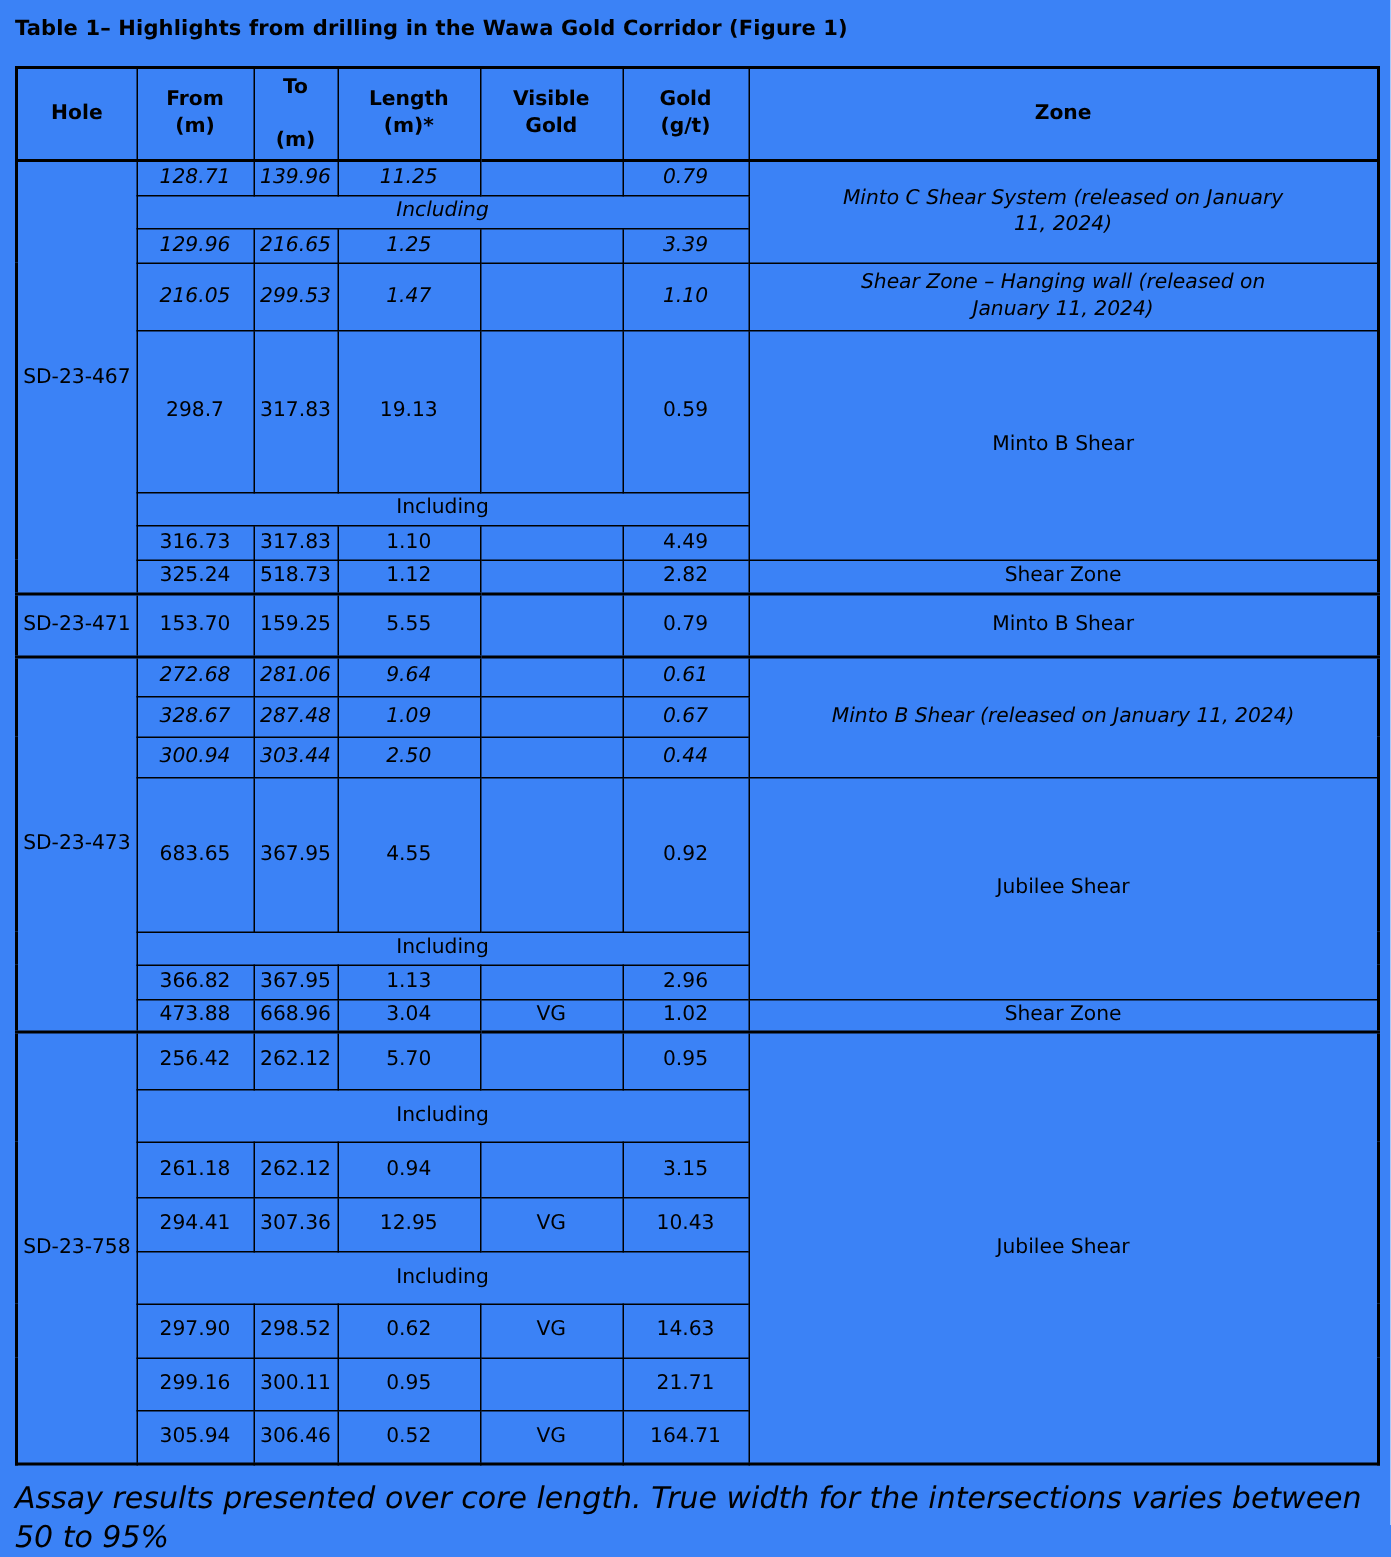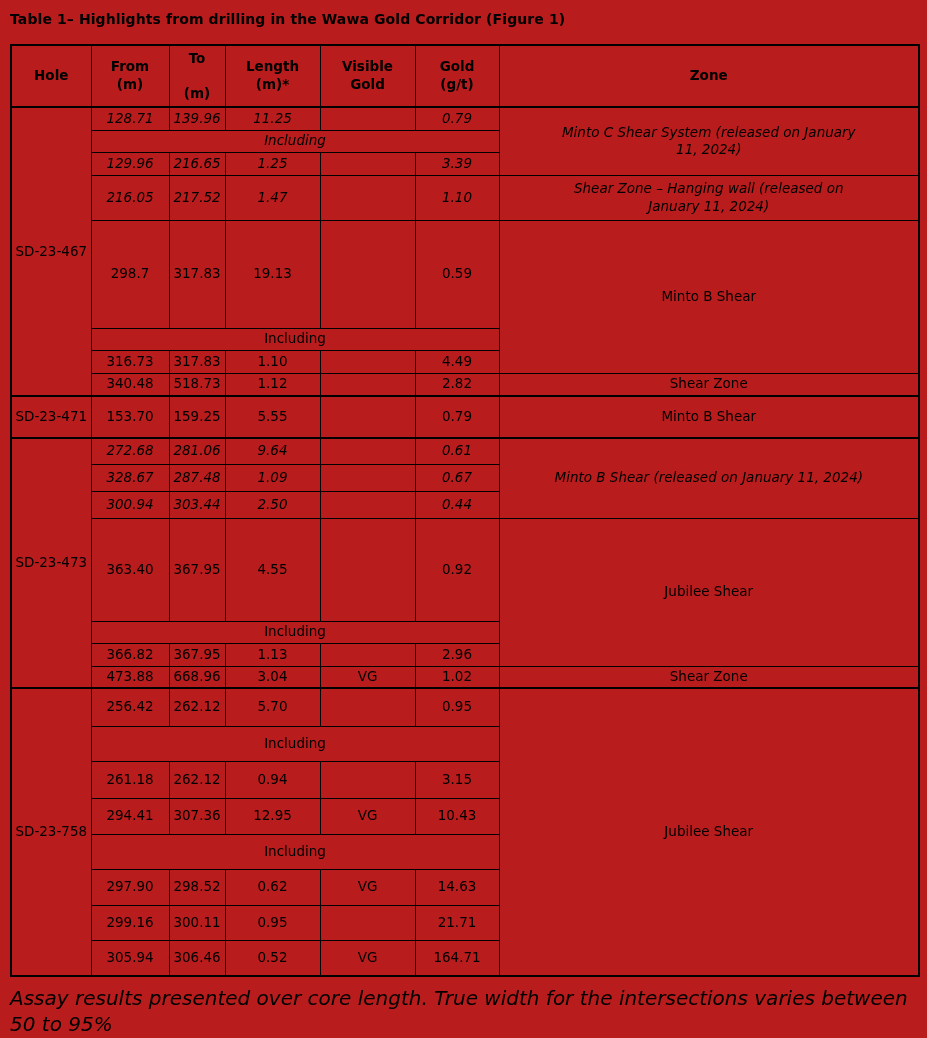--- a/index.html
+++ b/index.html
@@ -6,21 +6,21 @@
     margin: 0;
     padding: 0;
     background: #ffffff;
     color: #000000;
     font-family: "DejaVu Sans", "Liberation Sans", sans-serif;
   }
   .page {
     position: relative;
     width: 927px;
     height: 1038px;
-    background: #b91c1c;
+    background: #3b82f6;
     overflow: hidden;
   }
   .title {
     font-weight: bold;
     font-size: 14px;
     margin: 11px 0 0 10px;
     letter-spacing: 0.1px;
   }
   table.drill {
     border-collapse: collapse;
@@ -107,21 +107,21 @@
       </tr>
       <tr style="height:23px">
         <td class="it">129.96</td>
         <td class="it">216.65</td>
         <td class="it">1.25</td>
         <td class="it"></td>
         <td class="it">3.39</td>
       </tr>
       <tr style="height:45px">
         <td class="it">216.05</td>
-        <td class="it">217.52</td>
+        <td class="it">299.53</td>
         <td class="it">1.47</td>
         <td class="it"></td>
         <td class="it">1.10</td>
         <td class="it">Shear Zone – Hanging wall (released on
 January 11, 2024)</td>
       </tr>
       <tr style="height:108px">
         <td>298.7</td>
         <td>317.83</td>
         <td>19.13</td>
@@ -133,21 +133,21 @@
         <td colspan="5">Including</td>
       </tr>
       <tr style="height:23px">
         <td>316.73</td>
         <td>317.83</td>
         <td>1.10</td>
         <td></td>
         <td>4.49</td>
       </tr>
       <tr style="height:23px">
-        <td>340.48</td>
+        <td>325.24</td>
         <td>518.73</td>
         <td>1.12</td>
         <td></td>
         <td>2.82</td>
         <td>Shear Zone</td>
       </tr>
 
       <tr class="gs" style="height:42px">
         <td class="hole">SD-23-471</td>
         <td>153.70</td>
@@ -175,21 +175,21 @@
         <td class="it">0.67</td>
       </tr>
       <tr style="height:27px">
         <td class="it">300.94</td>
         <td class="it">303.44</td>
         <td class="it">2.50</td>
         <td class="it"></td>
         <td class="it">0.44</td>
       </tr>
       <tr style="height:103px">
-        <td>363.40</td>
+        <td>683.65</td>
         <td>367.95</td>
         <td>4.55</td>
         <td></td>
         <td>0.92</td>
         <td rowspan="3">Jubilee Shear</td>
       </tr>
       <tr style="height:22px">
         <td colspan="5">Including</td>
       </tr>
       <tr style="height:23px">

